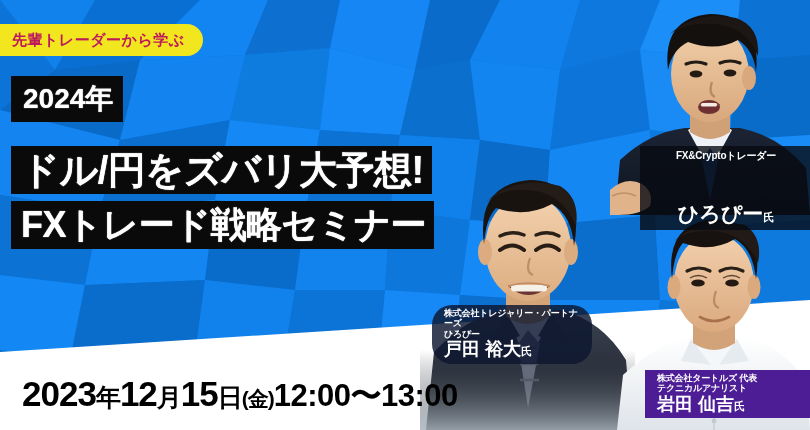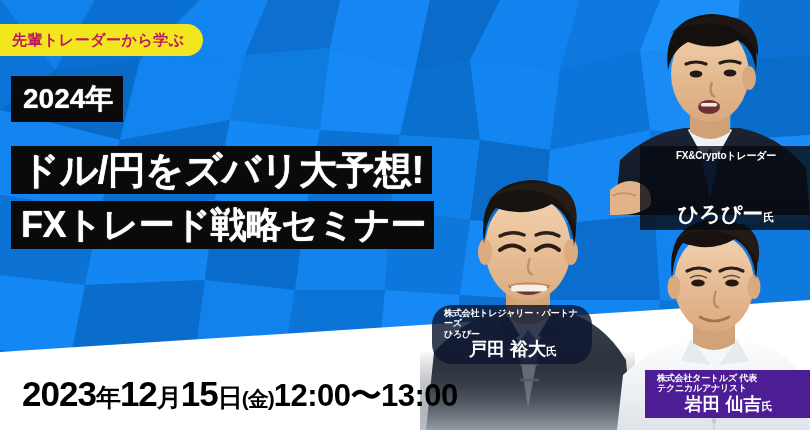--- a/index.html
+++ b/index.html
@@ -73,21 +73,21 @@
   #photo-iwata{left:615px;top:215px;width:195px;height:215px;z-index:5;}
 
   
   .plate{
     position:absolute;z-index:8;
     color:#fff;
     padding:3px 10px 4px 12px;
     line-height:1.15;
   }
   .plate .org{font-size:9px;font-weight:bold;letter-spacing:-0.2px;display:block;}
-  .plate .nm{font-size:19px;font-weight:bold;text-align:center;display:block;letter-spacing:0px;}
+  .plate .nm{font-size:19px;font-weight:bold;text-align:left;display:block;letter-spacing:0px;}
   .plate .nm .shi{font-size:11px;}
 
   #plate-hiropi{
     left:640px;top:146px;width:170px;
     background:rgba(8,10,18,.80);
     padding-top:4px;
   }
   #plate-hiropi .org{font-size:10px;text-align:center;}
   #plate-hiropi .nm{text-align:center;font-size:21px;margin-top:40px;}
 

